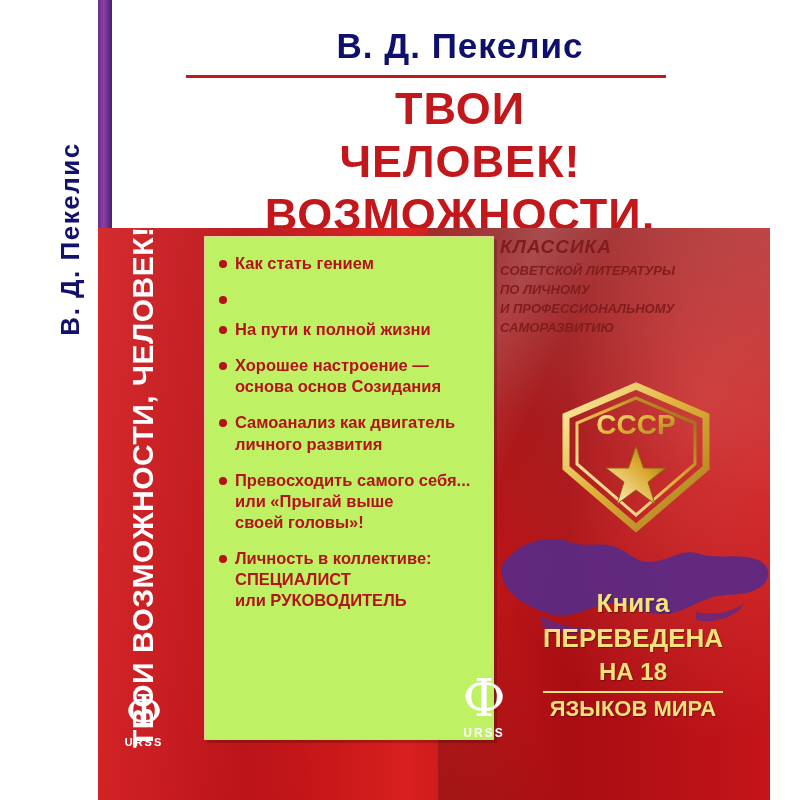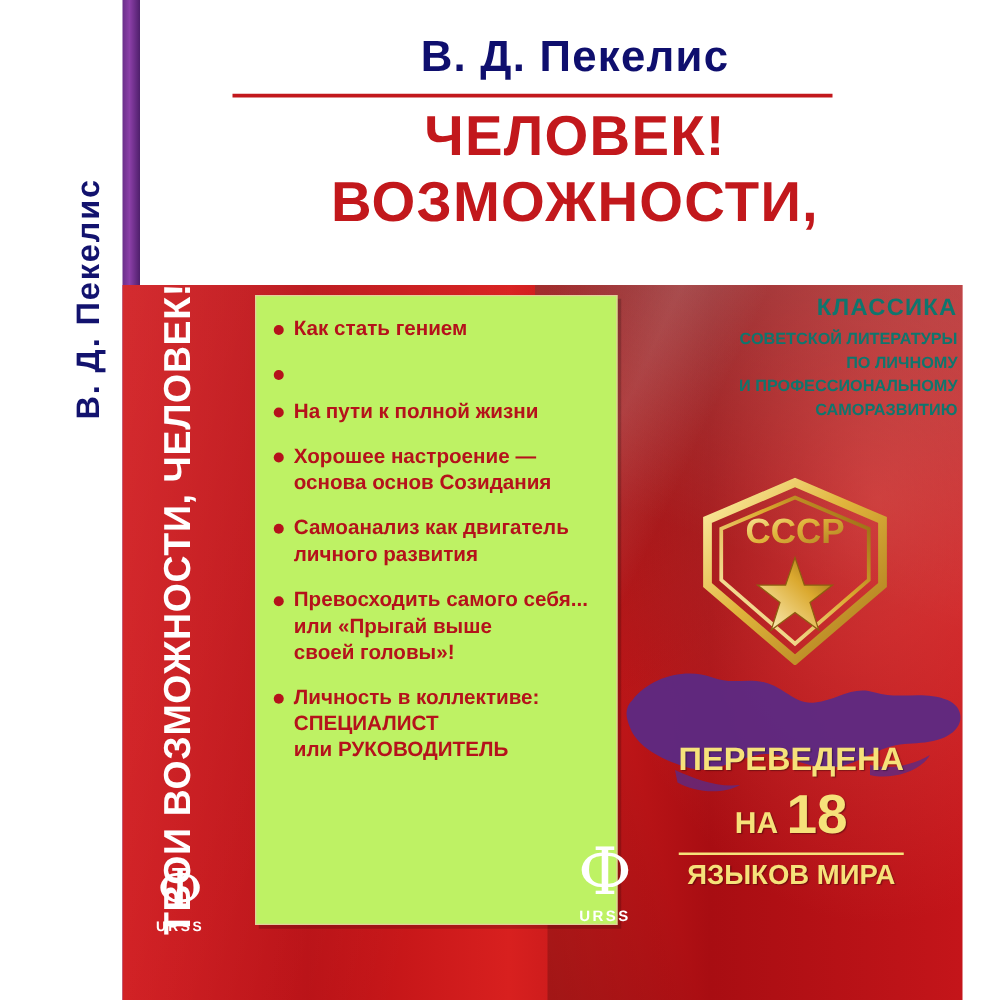--- a/index.html
+++ b/index.html
@@ -176,22 +176,23 @@
     font-size: 16.5px;
     font-weight: bold;
     line-height: 1.28;
   }
 
   
   .classic {
     position: absolute;
     left: 500px; top: 236px;
     width: 266px;
-    text-align: right;
-    color: #0f766e;
+    text-align: left;
+    color: #7f1d1d;
+    font-style: italic;
   }
   .classic .l1 {
     font-size: 19px; font-weight: bold; letter-spacing: 1px;
   }
   .classic .l2 {
     font-size: 13px; font-weight: bold; margin-top: 4px; line-height: 1.45;
   }
 
   
   .emblem {
@@ -214,21 +215,21 @@
     left: 500px; top: 588px;
     width: 266px;
     text-align: center;
     color: #f6e27a;
     font-weight: bold;
     text-shadow: 1px 1px 1px rgba(0,0,0,0.35);
   }
   .book-note .bn1 { font-size: 26px; }
   .book-note .bn2 { font-size: 26px; margin-top: 4px; }
   .book-note .bn3 { font-size: 24px; margin-top: 4px; }
-  .book-note .bn3 .num { font-size: 44px; margin-top: 14px; }
+  .book-note .bn3 .num { font-size: 24px; margin-top: 14px; }
   .book-note .bn4 { font-size: 22px; margin-top: 2px; }
   .bn-rule {
     width: 180px; height: 2px; background: #f6e27a;
     margin: 5px auto 3px auto;
   }
 
   
   .urss-right {
     position: absolute;
     left: 438px; top: 672px;
@@ -250,20 +251,21 @@
 
   <div class="spine"></div>
 
   <div class="spine-title-wrap">
     <div class="spine-title-inner">В. Д. Пекелис</div>
   </div>
 
   <div class="author">В. Д. Пекелис</div>
   <div class="rule"></div>
   <div class="main-title">
+    <div>ТВОИ</div>
     <div>ЧЕЛОВЕК!</div>
     <div>ВОЗМОЖНОСТИ,</div>
   </div>
 
   <div class="panel">
     <div class="panel-sheen"></div>
     <div class="flag-wave"></div>
   </div>
 
   <div class="panel-spine">
@@ -342,20 +344,21 @@
         <path d="M6 40 C20 22, 48 14, 70 22 C86 28, 96 22, 112 26 C128 30, 136 44, 152 42 C170 40, 182 28, 200 34
                  C220 40, 238 32, 258 40 C270 45, 272 58, 262 66 C246 78, 228 72, 210 78 C192 84, 178 96, 158 94
                  C138 92, 126 80, 106 84 C86 88, 70 100, 50 94 C30 88, 10 78, 4 62 C0 52, 0 46, 6 40 Z"></path>
         <path d="M40 96 C58 104, 74 110, 92 108 C78 116, 56 114, 42 106 Z" opacity="0.85"></path>
         <path d="M196 92 C214 96, 230 92, 244 84 C236 98, 212 104, 196 100 Z" opacity="0.85"></path>
       </g>
     </svg>
   </div>
 
   <div class="book-note">
+    <div class="bn1">Книга</div>
     <div class="bn2">ПЕРЕВЕДЕНА</div>
     <div class="bn3">
       <span>НА</span>
       <span class="num">18</span>
     </div>
     <div class="bn-rule"></div>
     <div class="bn4">ЯЗЫКОВ МИРА</div>
   </div>
 
   <div class="urss-right">

